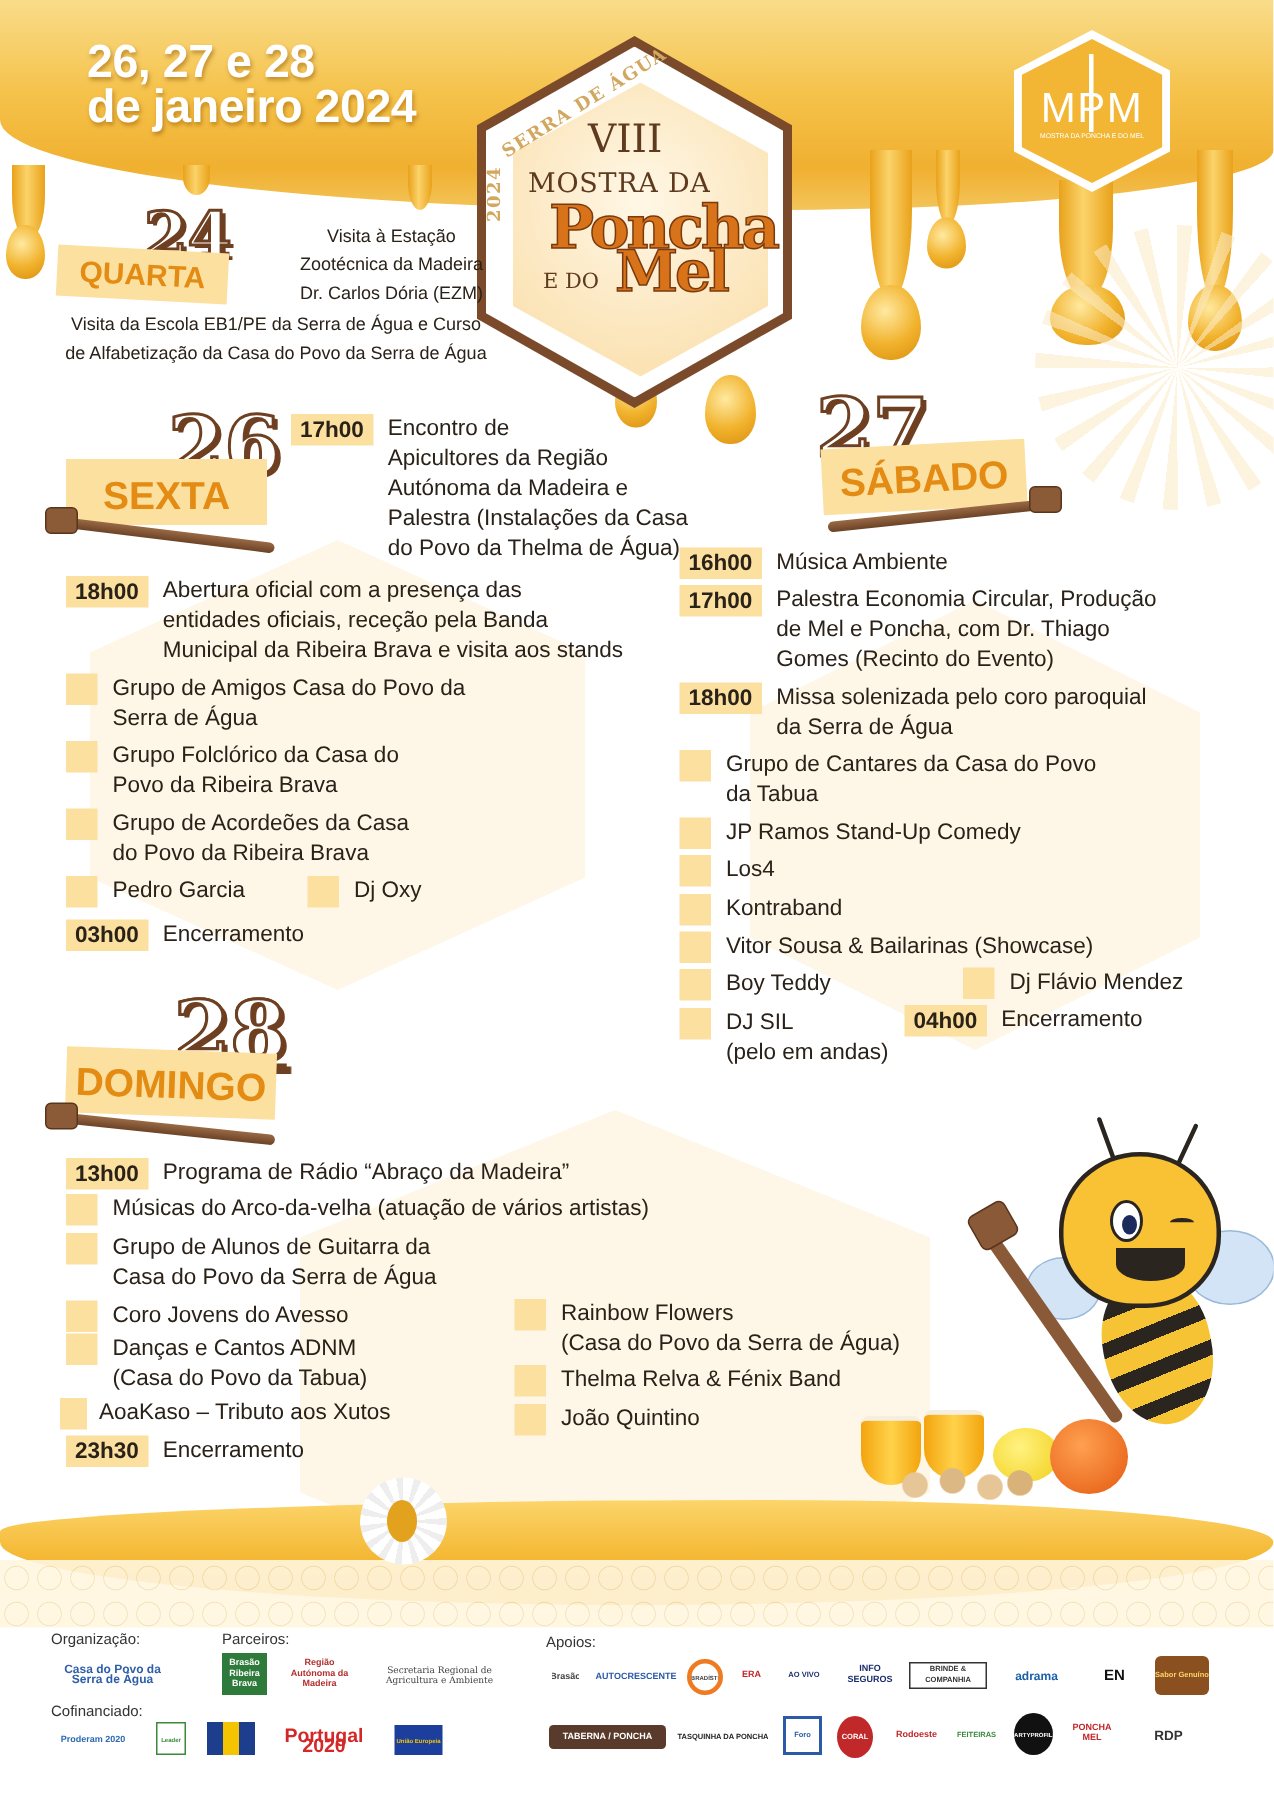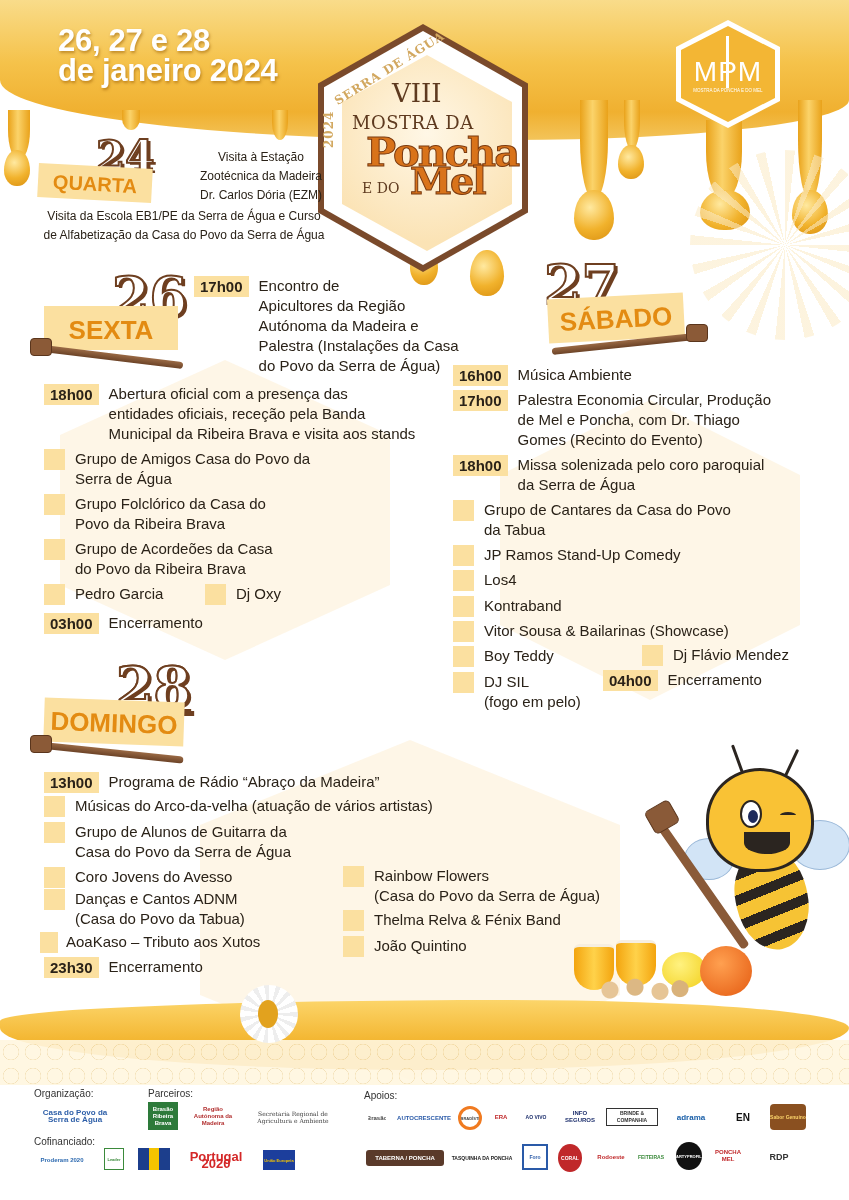--- a/index.html
+++ b/index.html
@@ -207,21 +207,21 @@
   <div class="day-box" style="left:44px;top:306px;width:134px;height:44px;font-size:26px;line-height:48px;">SEXTA</div>
   <div class="dipper" style="left:44px;top:345px;width:140px;transform:rotate(7deg);"></div>
   <div class="dipper-head" style="left:30px;top:338px;"></div>
 
   <div class="row" style="left:194px;top:276px;">
     <span class="time">17h00</span>
     <span class="txt">Encontro de
 Apicultores da Região
 Autónoma da Madeira e
 Palestra (Instalações da Casa
-do Povo da Serra de Água)</span>
+do Povo da Thelma de Água)</span>
   </div>
   <div class="row" style="left:44px;top:384px;">
     <span class="time">18h00</span>
     <span class="txt">Abertura oficial com a presença das
 entidades  oficiais, receção pela Banda
 Municipal da Ribeira Brava e visita aos stands</span>
   </div>
   <div class="row" style="left:44px;top:449px;">
     <span class="sq"></span>
     <span class="txt">Grupo de Amigos Casa do Povo da
@@ -297,21 +297,21 @@
     <span class="sq"></span>
     <span class="txt">Boy Teddy</span>
   </div>
   <div class="row" style="left:642px;top:645px;">
     <span class="sq"></span>
     <span class="txt">Dj Flávio Mendez</span>
   </div>
   <div class="row" style="left:453px;top:672px;">
     <span class="sq"></span>
     <span class="txt">DJ SIL
-(fogo em pelo)</span>
+(pelo em andas)</span>
   </div>
   <div class="row" style="left:603px;top:670px;">
     <span class="time">04h00</span>
     <span class="txt">Encerramento</span>
   </div>
 </section>
 
 <section>
   <div class="day-num" style="left:116px;top:660px;text-decoration:underline;">28</div>
   <div class="day-box" style="left:44px;top:700px;width:140px;height:44px;font-size:26px;line-height:46px;transform:rotate(2deg);">DOMINGO</div>

